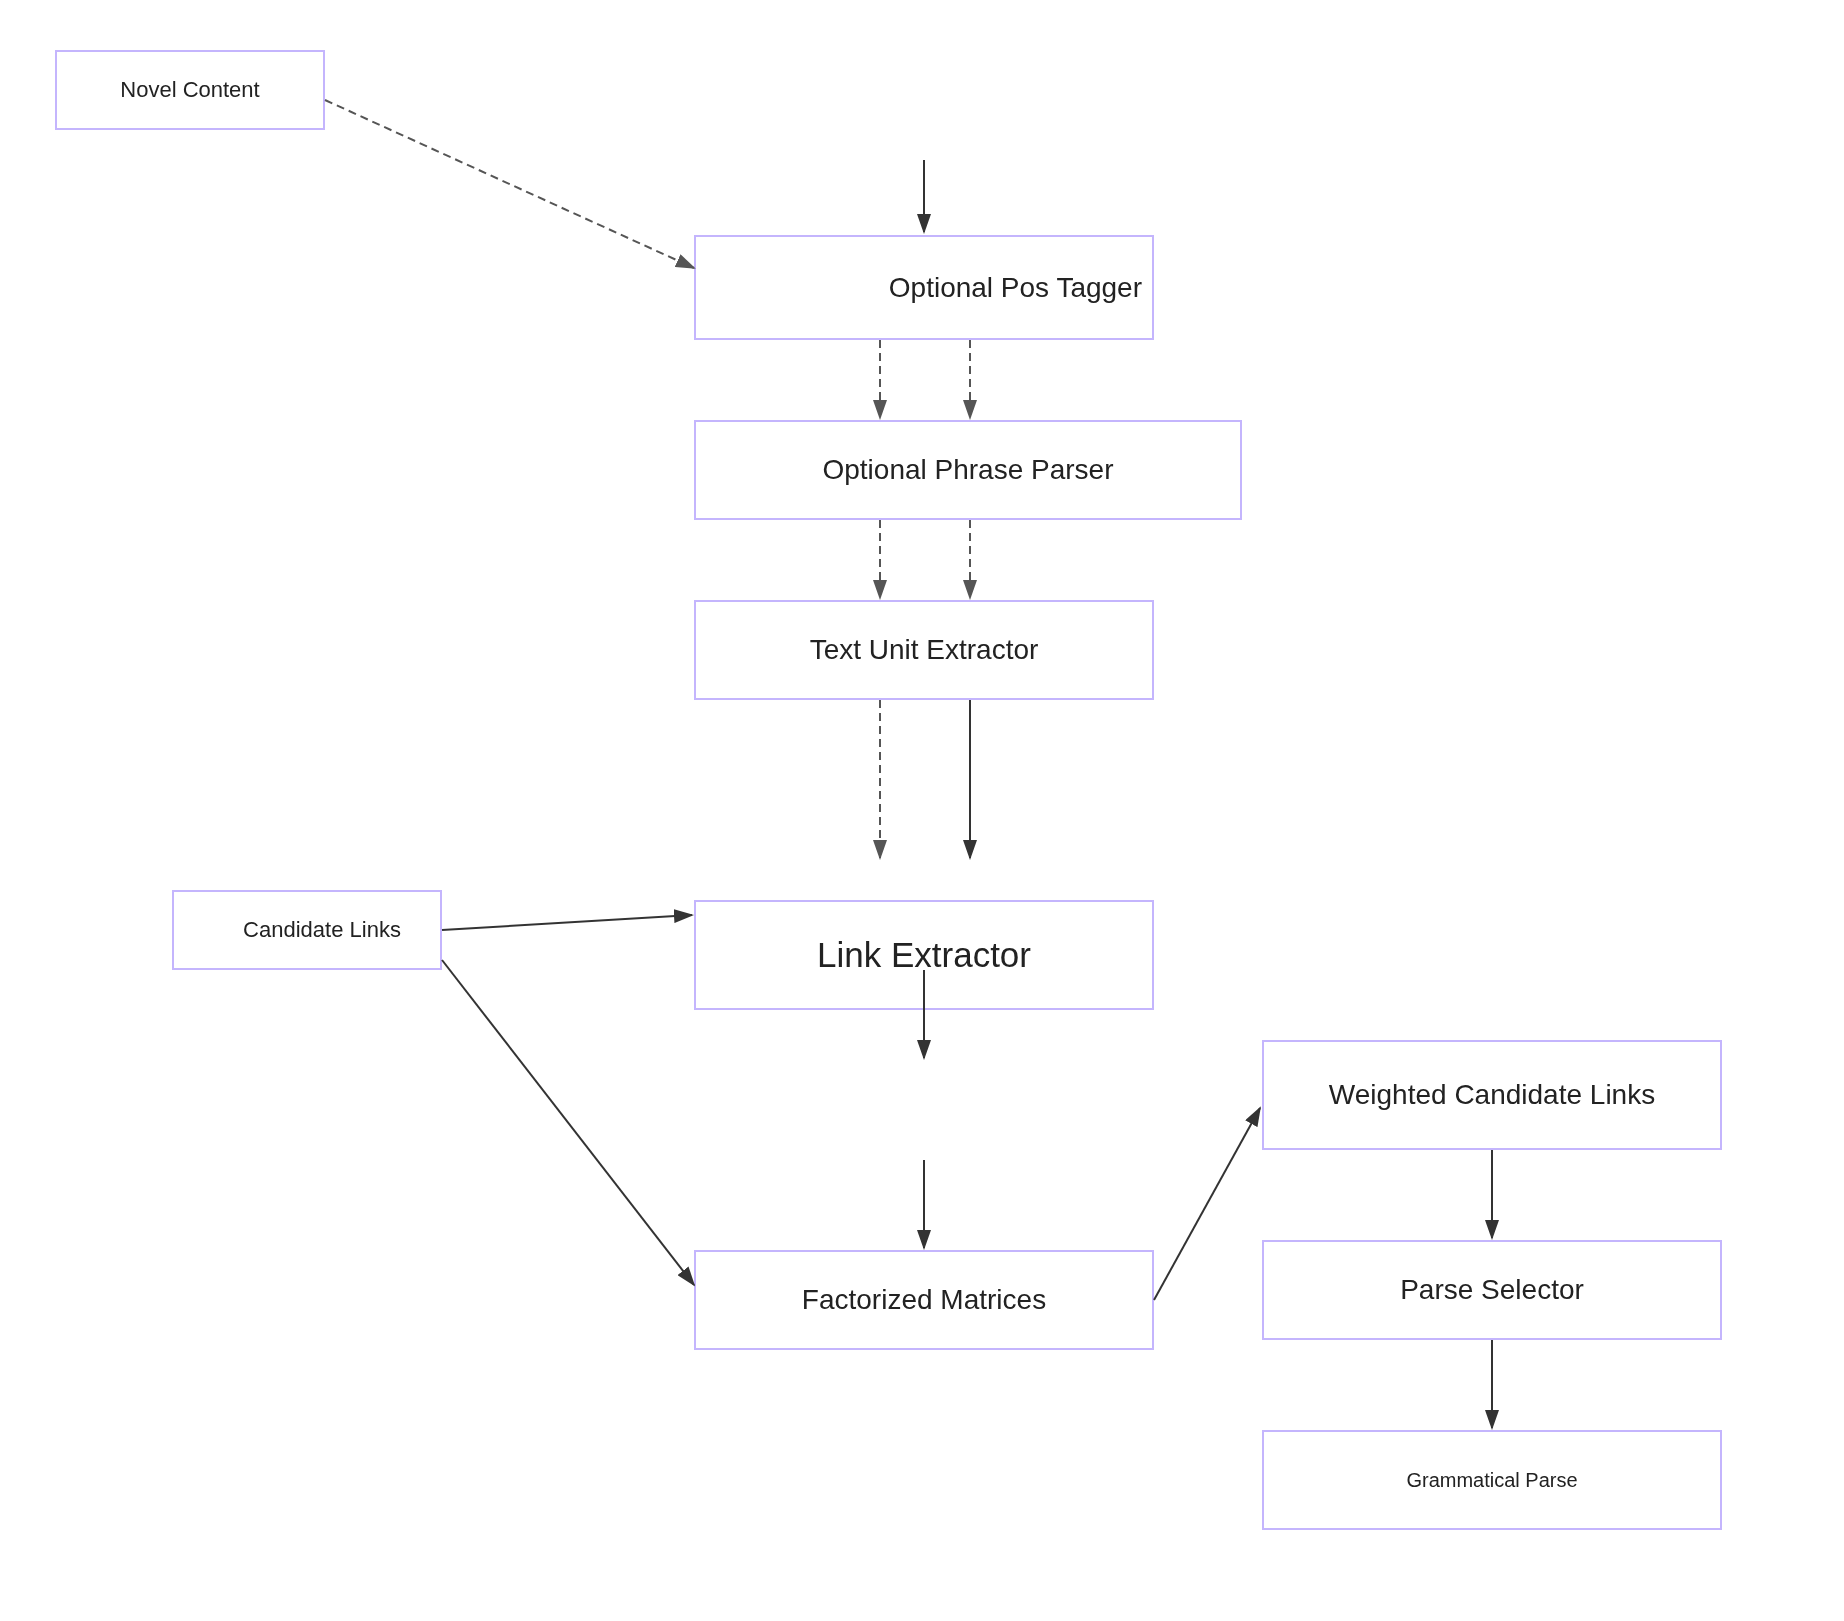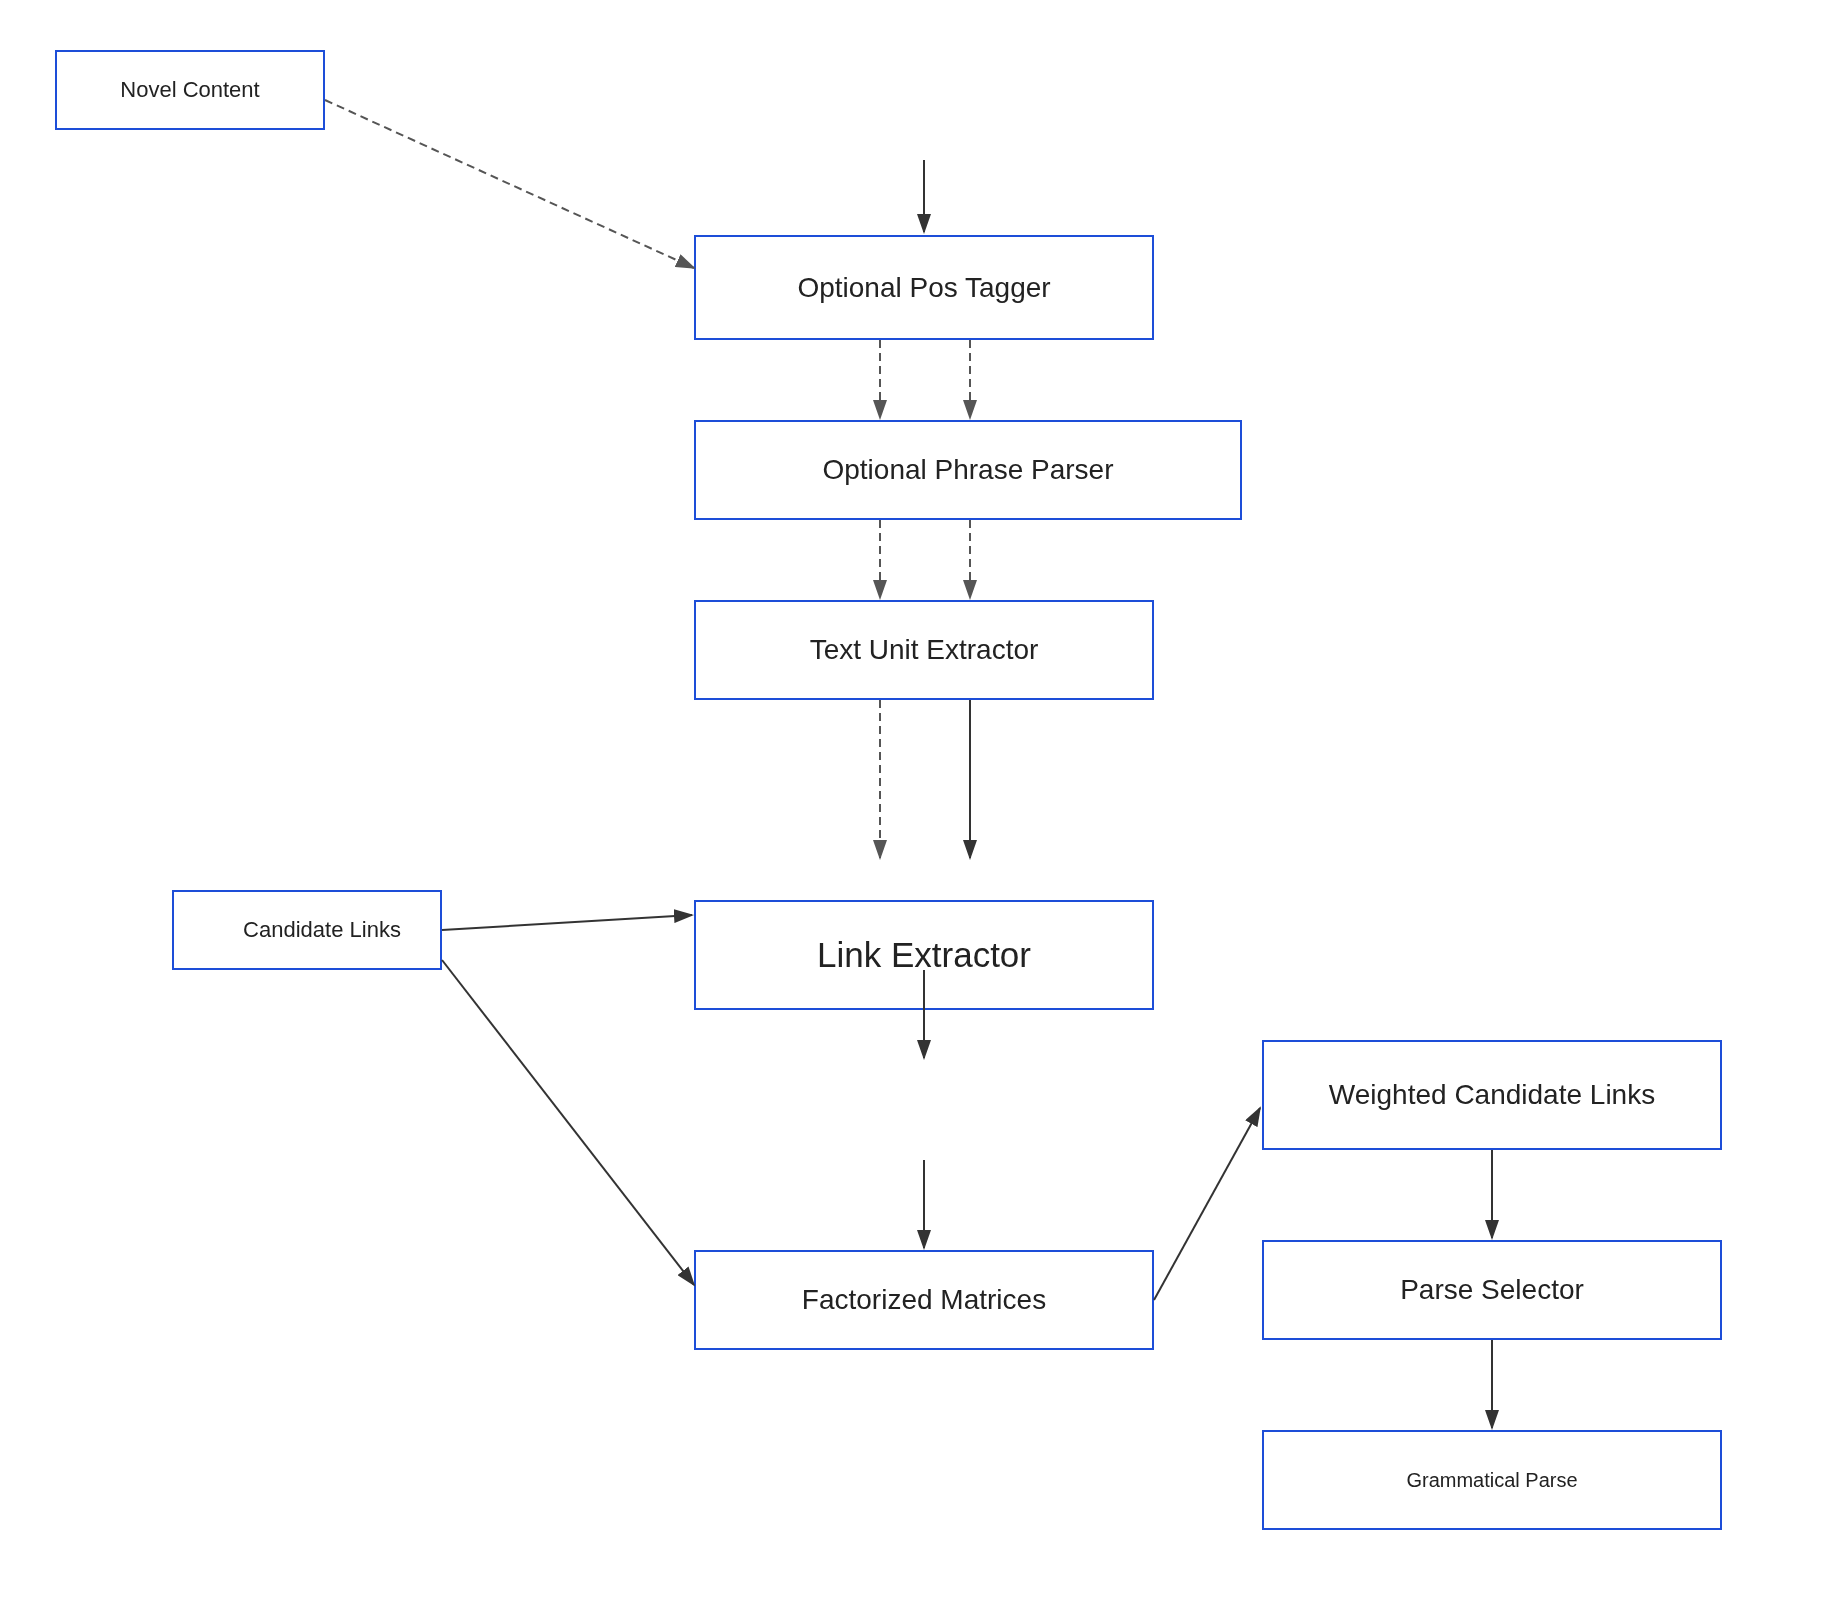--- a/index.html
+++ b/index.html
@@ -12,21 +12,21 @@
       overflow: hidden;
     }
     .diagram-container {
       position: absolute;
       top: 0; left: 0;
       width: 1844px;
       height: 1621px;
     }
     .box {
       position: absolute;
-      border: 2px solid #1d4ed8;
+      border: 2px solid #c4b5fd;
       background: #fff;
       display: flex;
       align-items: center;
       justify-content: center;
       font-size: 26px;
       color: #222;
       text-align: center;
       padding: 4px 10px;
     }
     svg.arrows {
@@ -40,21 +40,21 @@
 </head>
 <body>
 
 <div class="diagram-container">
 
   <div class="box" style="left:55px; top:50px; width:270px; height:80px; font-size:22px;">
     <span>Novel Content</span>
   </div>
 
 
-  <div class="box" style="left:694px; top:235px; width:460px; height:105px; font-size:28px;">
+  <div class="box" style="left:694px; top:235px; width:460px; height:105px; font-size:28px;justify-content:flex-end;">
     <span>Optional Pos Tagger</span>
   </div>
 
   <div class="box" style="left:694px; top:420px; width:548px; height:100px; font-size:28px;">
     <span>Optional Phrase Parser</span>
   </div>
 
   <div class="box" style="left:694px; top:600px; width:460px; height:100px; font-size:28px;">
     <span>Text Unit Extractor</span>
   </div>

